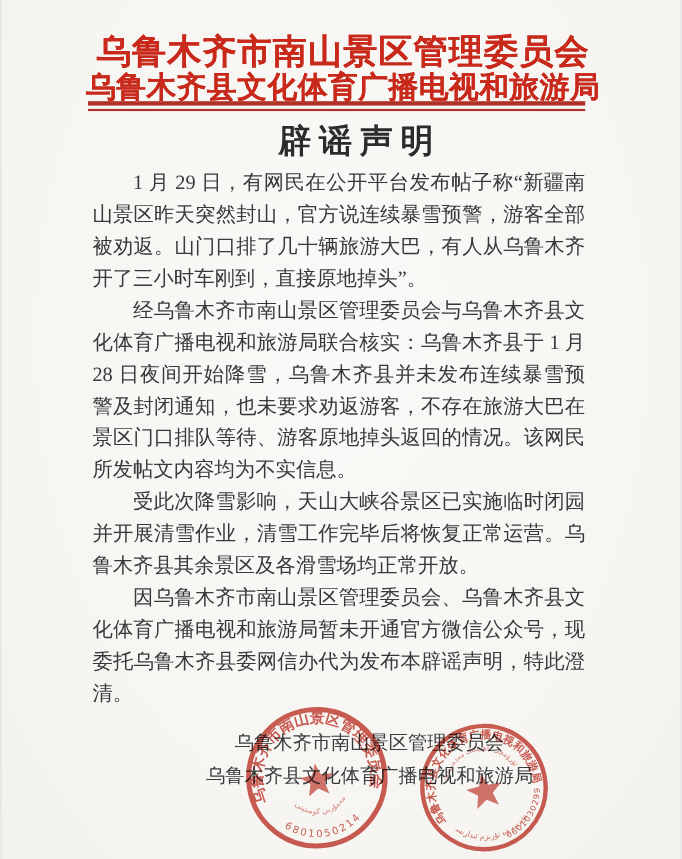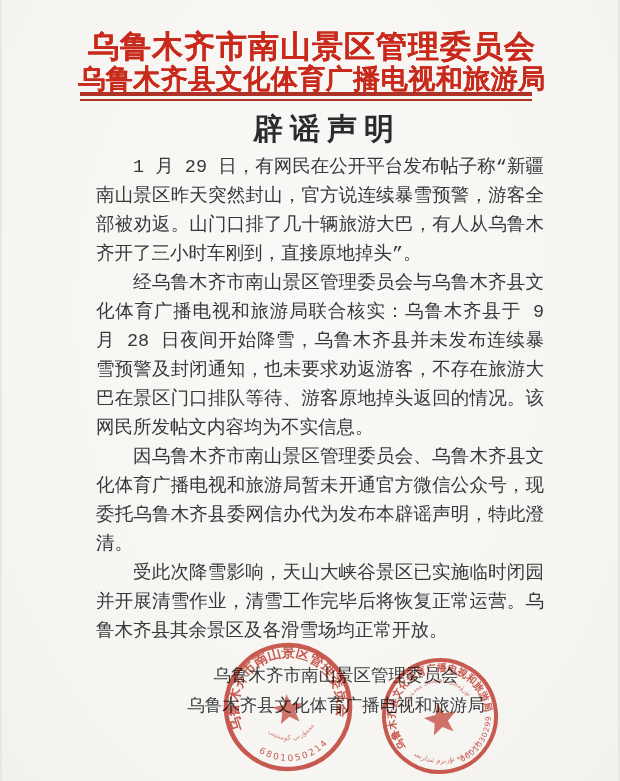--- a/index.html
+++ b/index.html
@@ -24,24 +24,23 @@
   .double-rule {
     position:absolute; top:92px; left:78px; width:452px; height:9px;
     border-top:4px solid #b03227; border-bottom:2px solid #b03227;
   }
   .doc-title {
     position:absolute; top:112px; left:15px; width:620px; text-align:center;
     font-size:30px; line-height:34px; font-weight:bold; color:#2a2b2d;
     letter-spacing:7px;
   }
   .body-text {
-    position:absolute; top:153px; left:94px; width:448px;
+    position:absolute; top:153px; left:82px; width:448px;
     font-size:18.5px; line-height:29px; color:#36383a;
     text-align:justify;
-    font-family:Liberation Mono, monospace;
   }
   .body-text p { text-indent:37px; margin:0; }
   .signature {
     position:absolute; top:660px; left:134px; width:400px; text-align:center;
     font-size:17.5px; line-height:30px; color:#3a3c3e;
   }
   .seal { position:absolute; mix-blend-mode:multiply; opacity:.88; }
   .seal-left  { left:217px; top:638px; width:138px; height:138px; }
   .seal-right { left:378px; top:656px; width:120px; height:120px; }
   .seal text { font-family:"DejaVu Sans","Liberation Sans",sans-serif; }
@@ -52,23 +51,23 @@
 <div class="page">
 
   <div class="org-line1">乌鲁木齐市南山景区管理委员会</div>
   <div class="org-line2">乌鲁木齐县文化体育广播电视和旅游局</div>
   <div class="double-rule"></div>
 
   <h1 class="doc-title">辟谣声明</h1>
 
   <main class="body-text">
     <p>1 月 29 日，有网民在公开平台发布帖子称“新疆南山景区昨天突然封山，官方说连续暴雪预警，游客全部被劝返。山门口排了几十辆旅游大巴，有人从乌鲁木齐开了三小时车刚到，直接原地掉头”。</p>
-    <p>经乌鲁木齐市南山景区管理委员会与乌鲁木齐县文化体育广播电视和旅游局联合核实：乌鲁木齐县于 9 月 28 日夜间开始降雪，乌鲁木齐县并未发布连续暴雪预警及封闭通知，也未要求劝返游客，不存在旅游大巴在景区门口排队等待、游客原地掉头返回的情况。该网民所发帖文内容均为不实信息。</p>
+    <p>经乌鲁木齐市南山景区管理委员会与乌鲁木齐县文化体育广播电视和旅游局联合核实：乌鲁木齐县于 1 月 28 日夜间开始降雪，乌鲁木齐县并未发布连续暴雪预警及封闭通知，也未要求劝返游客，不存在旅游大巴在景区门口排队等待、游客原地掉头返回的情况。该网民所发帖文内容均为不实信息。</p>
+    <p>受此次降雪影响，天山大峡谷景区已实施临时闭园并开展清雪作业，清雪工作完毕后将恢复正常运营。乌鲁木齐县其余景区及各滑雪场均正常开放。</p>
     <p>因乌鲁木齐市南山景区管理委员会、乌鲁木齐县文化体育广播电视和旅游局暂未开通官方微信公众号，现委托乌鲁木齐县委网信办代为发布本辟谣声明，特此澄清。</p>
-    <p>受此次降雪影响，天山大峡谷景区已实施临时闭园并开展清雪作业，清雪工作完毕后将恢复正常运营。乌鲁木齐县其余景区及各滑雪场均正常开放。</p>
   </main>
 
   <div class="signature">
     <div>乌鲁木齐市南山景区管理委员会</div>
     <div>乌鲁木齐县文化体育广播电视和旅游局</div>
   </div>
 
   <svg class="seal seal-left" viewBox="0 0 138 138" xmlns="http://www.w3.org/2000/svg">
     <g transform="rotate(-8 69 69)">
       <circle cx="69" cy="69" r="62" fill="none" stroke="#c8473c" stroke-width="4.5"></circle>

